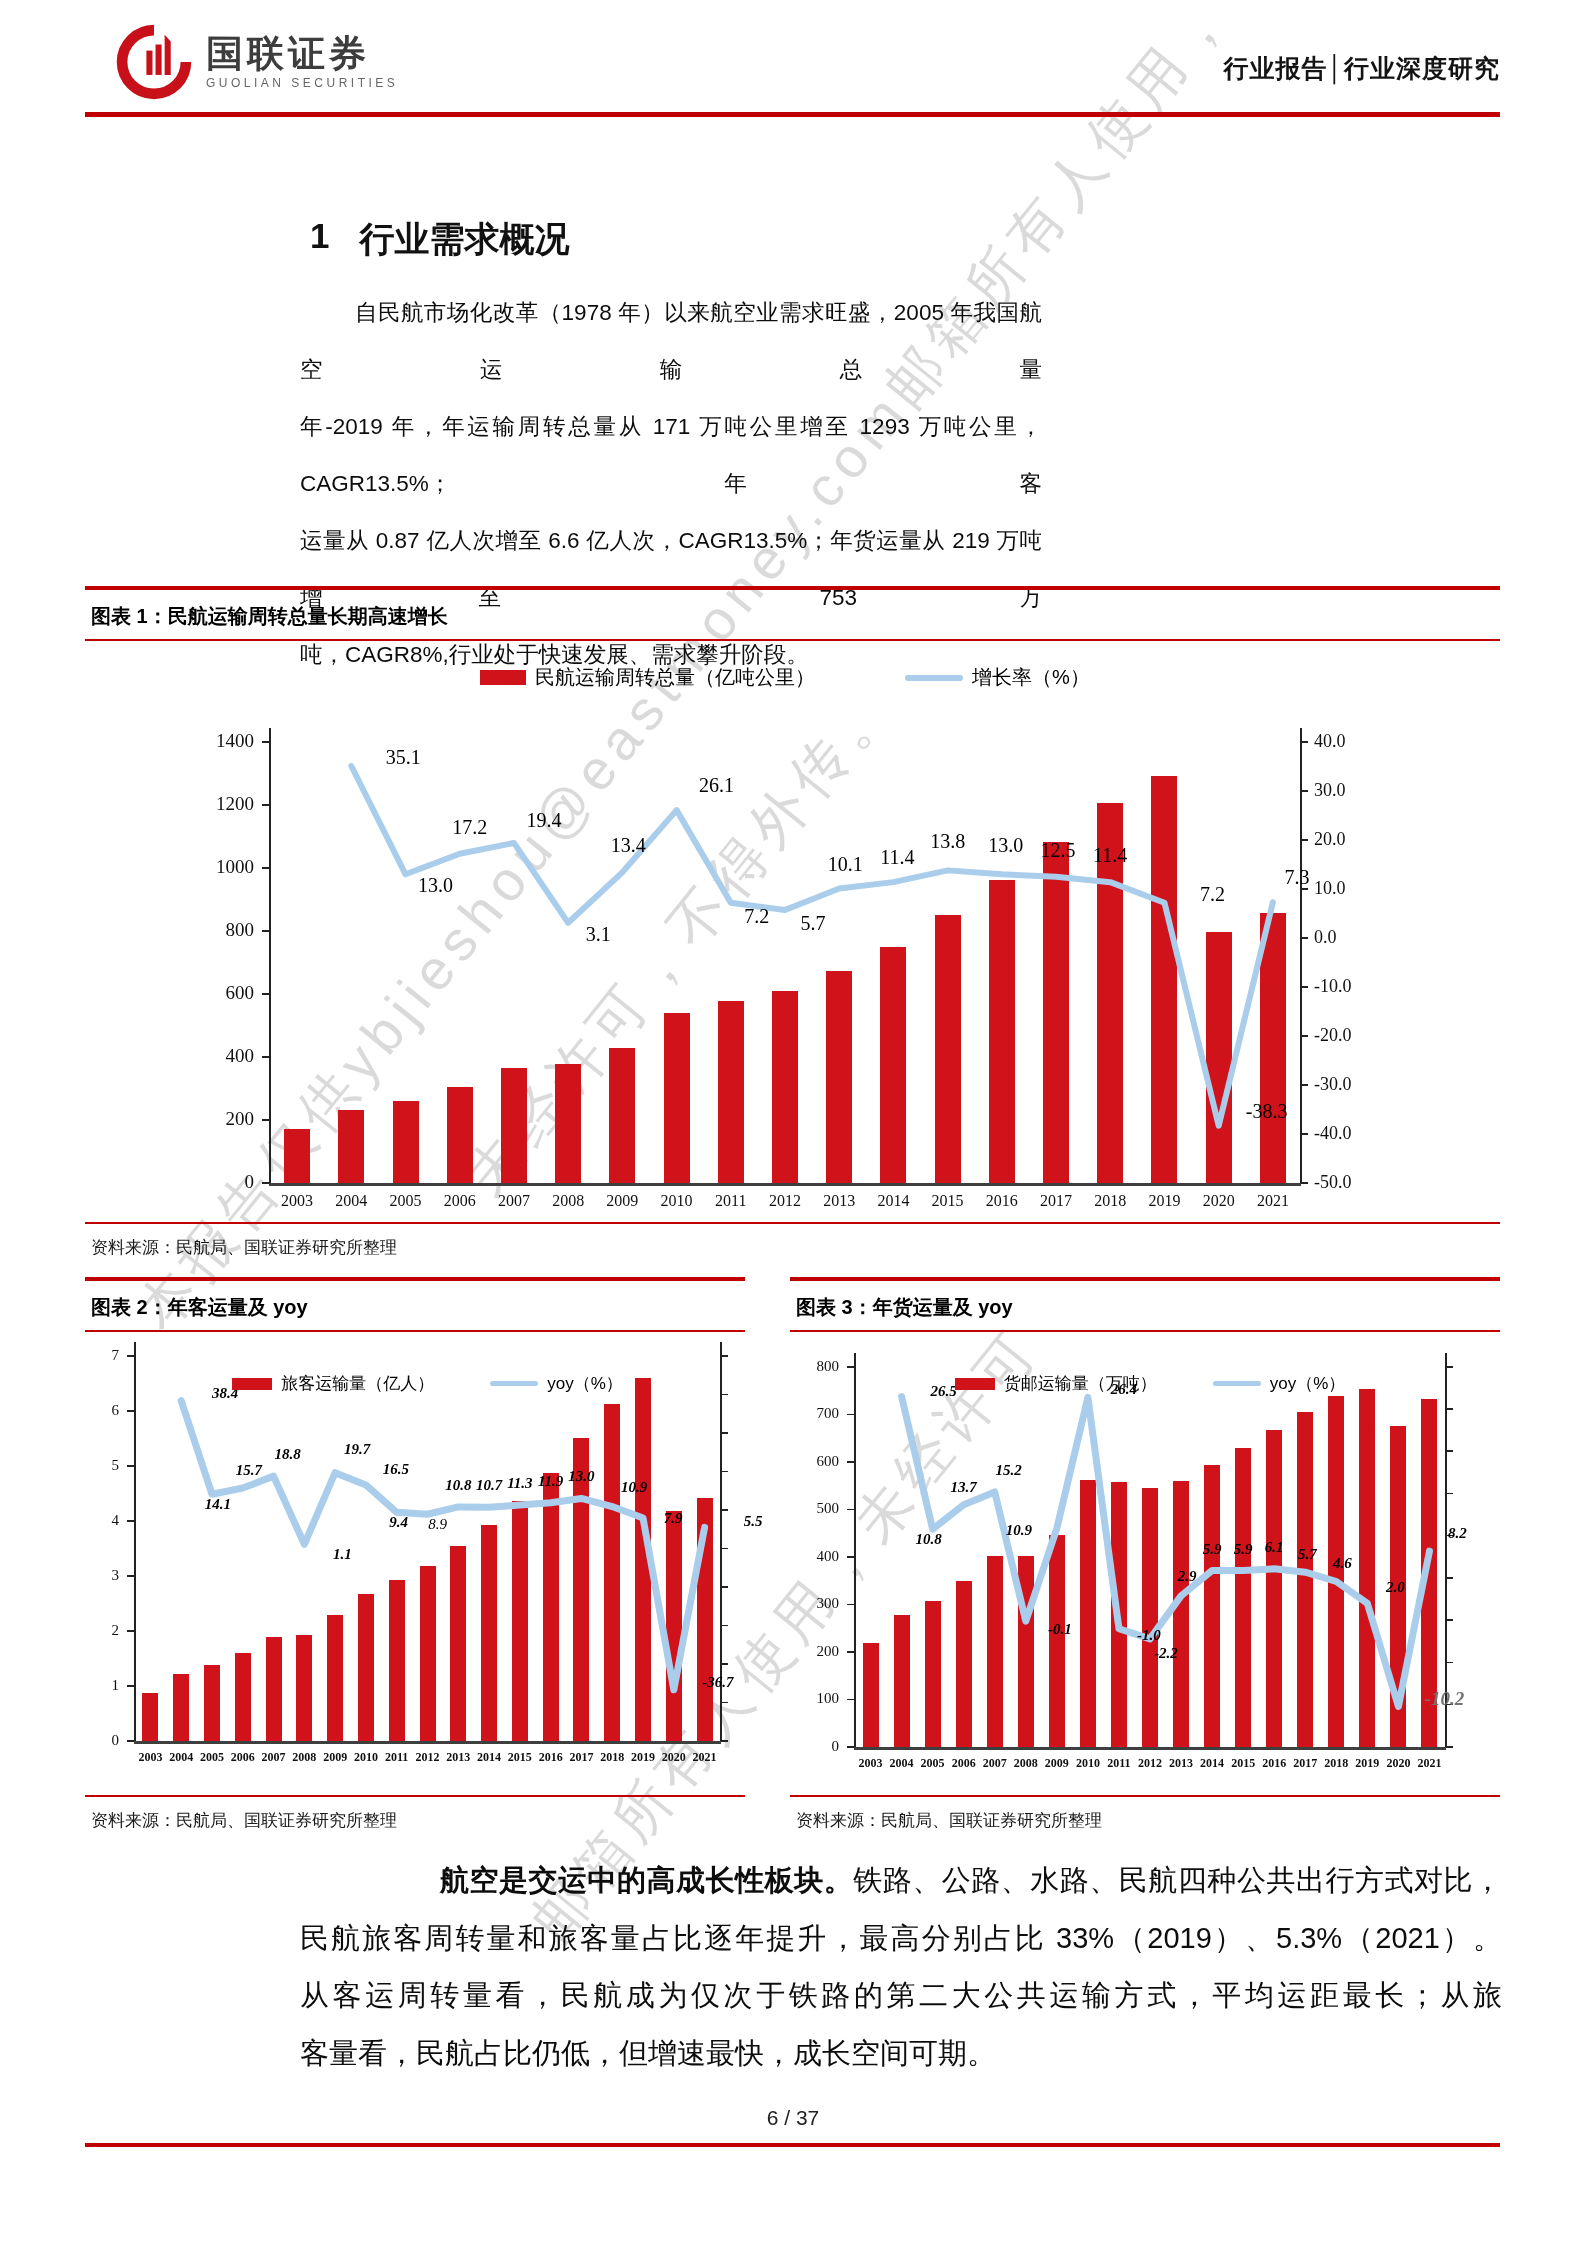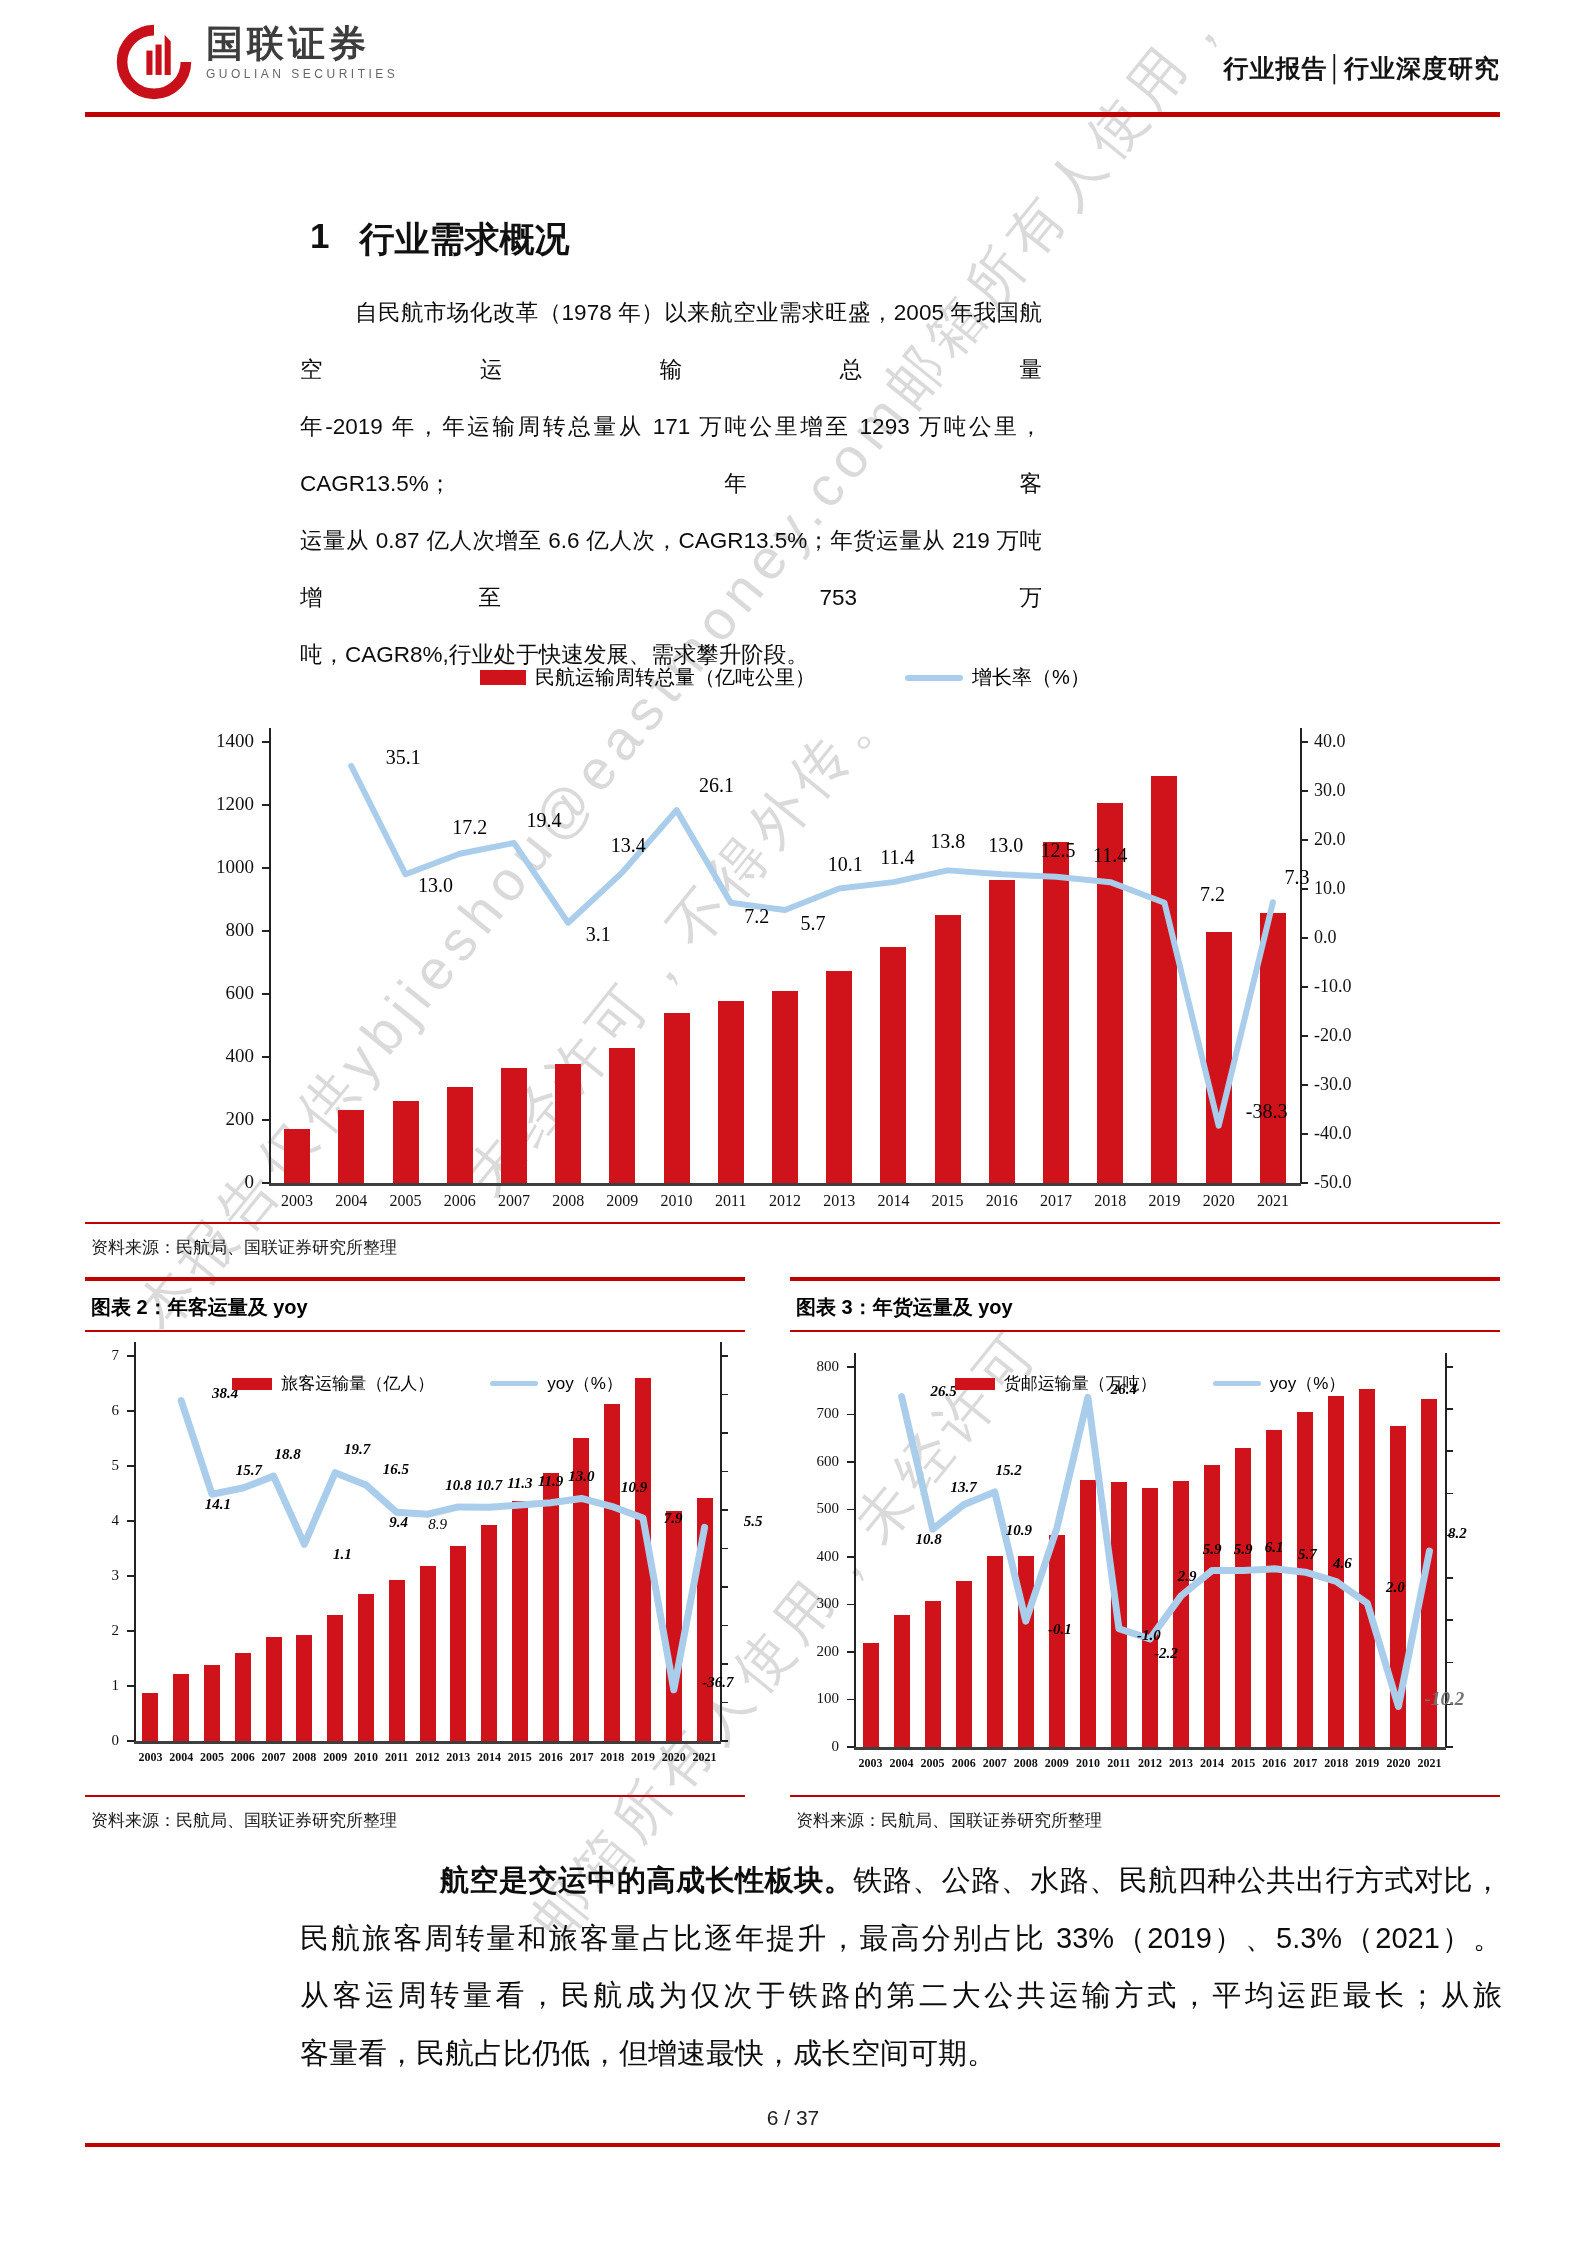--- a/index.html
+++ b/index.html
@@ -7,21 +7,21 @@
     --bar:#D0121A;
     --blue:#A9CDEA;
   }
   html,body{margin:0;padding:0;background:#e8e8e8;}
   body{font-family:"Liberation Sans",sans-serif;color:#111;}
   .page{position:relative;width:1586px;height:2244px;background:#fff;margin:0 auto;overflow:hidden;}
   .serif{font-family:"Liberation Serif",serif;}
   .rule{position:absolute;background:var(--red);z-index:3;}
 
   
-  .logo{position:absolute;left:116px;top:24px;display:flex;align-items:flex-start;gap:14px;z-index:3;}
+  .logo{position:absolute;left:116px;top:24px;display:flex;align-items:center;gap:14px;z-index:3;}
   .logo-cn{font-size:37px;font-weight:bold;color:#3d3d3d;letter-spacing:4px;line-height:1.1;}
   .logo-en{font-size:12px;color:#666;letter-spacing:3.5px;margin-top:2px;}
   .hdr-right{position:absolute;right:86px;top:52px;font-size:25px;font-weight:bold;color:#141414;letter-spacing:1px;z-index:3;}
 
   
   .h1{position:absolute;left:310px;top:216px;font-size:35px;font-weight:bold;display:flex;gap:30px;z-index:3;}
   .p1{position:absolute;left:300px;top:284px;width:742px;font-size:22.5px;line-height:57px;color:#0d0d0d;z-index:3;}
   .p1 .jline{text-align:justify;text-align-last:justify;}
   .p1 .first{text-indent:55px;}
   .p2{position:absolute;left:300px;top:1852px;width:1202px;font-size:29px;line-height:57.5px;color:#0d0d0d;z-index:3;}
@@ -79,20 +79,21 @@
     <span>行业需求概况</span>
   </div>
 
   <div class="p1">
     <div class="jline first">自民航市场化改革（1978 年）以来航空业需求旺盛，2005 年我国航空运输总量</div>
     <div class="jline">年-2019 年，年运输周转总量从 171 万吨公里增至 1293 万吨公里，CAGR13.5%；年客</div>
     <div class="jline">运量从 0.87 亿人次增至 6.6 亿人次，CAGR13.5%；年货运量从 219 万吨增至 753 万</div>
     <div>吨，CAGR8%,行业处于快速发展、需求攀升阶段。</div>
   </div>
 
+  <div class="fig-title" style="left:85px;top:586px;width:1415px;">图表 1：民航运输周转总量长期高速增长</div>
   <div class="chart" id="chart1">
       <div style="left: 139px; top: 78px; width: 1.5px; height: 455px; background: rgb(34, 34, 34);"></div>
       <div style="left: 1170px; top: 78px; width: 1.5px; height: 455px; background: rgb(34, 34, 34);"></div>
       <div style="left: 139px; top: 533px; width: 1032px; height: 2.5px; background: rgb(63, 63, 63);"></div>
       <div style="left: 132px; top: 532px; width: 7px; height: 1.5px; background: rgb(34, 34, 34);"></div>
       <div class="serif" style="left: 74px; top: 521.22px; width: 50px; text-align: right; font-size: 19px; color: rgb(17, 17, 17);">0</div>
       <div style="left: 132px; top: 469px; width: 7px; height: 1.5px; background: rgb(34, 34, 34);"></div>
       <div class="serif" style="left: 74px; top: 458.22px; width: 50px; text-align: right; font-size: 19px; color: rgb(17, 17, 17);">200</div>
       <div style="left: 132px; top: 406px; width: 7px; height: 1.5px; background: rgb(34, 34, 34);"></div>
       <div class="serif" style="left: 74px; top: 395.22px; width: 50px; text-align: right; font-size: 19px; color: rgb(17, 17, 17);">400</div>

